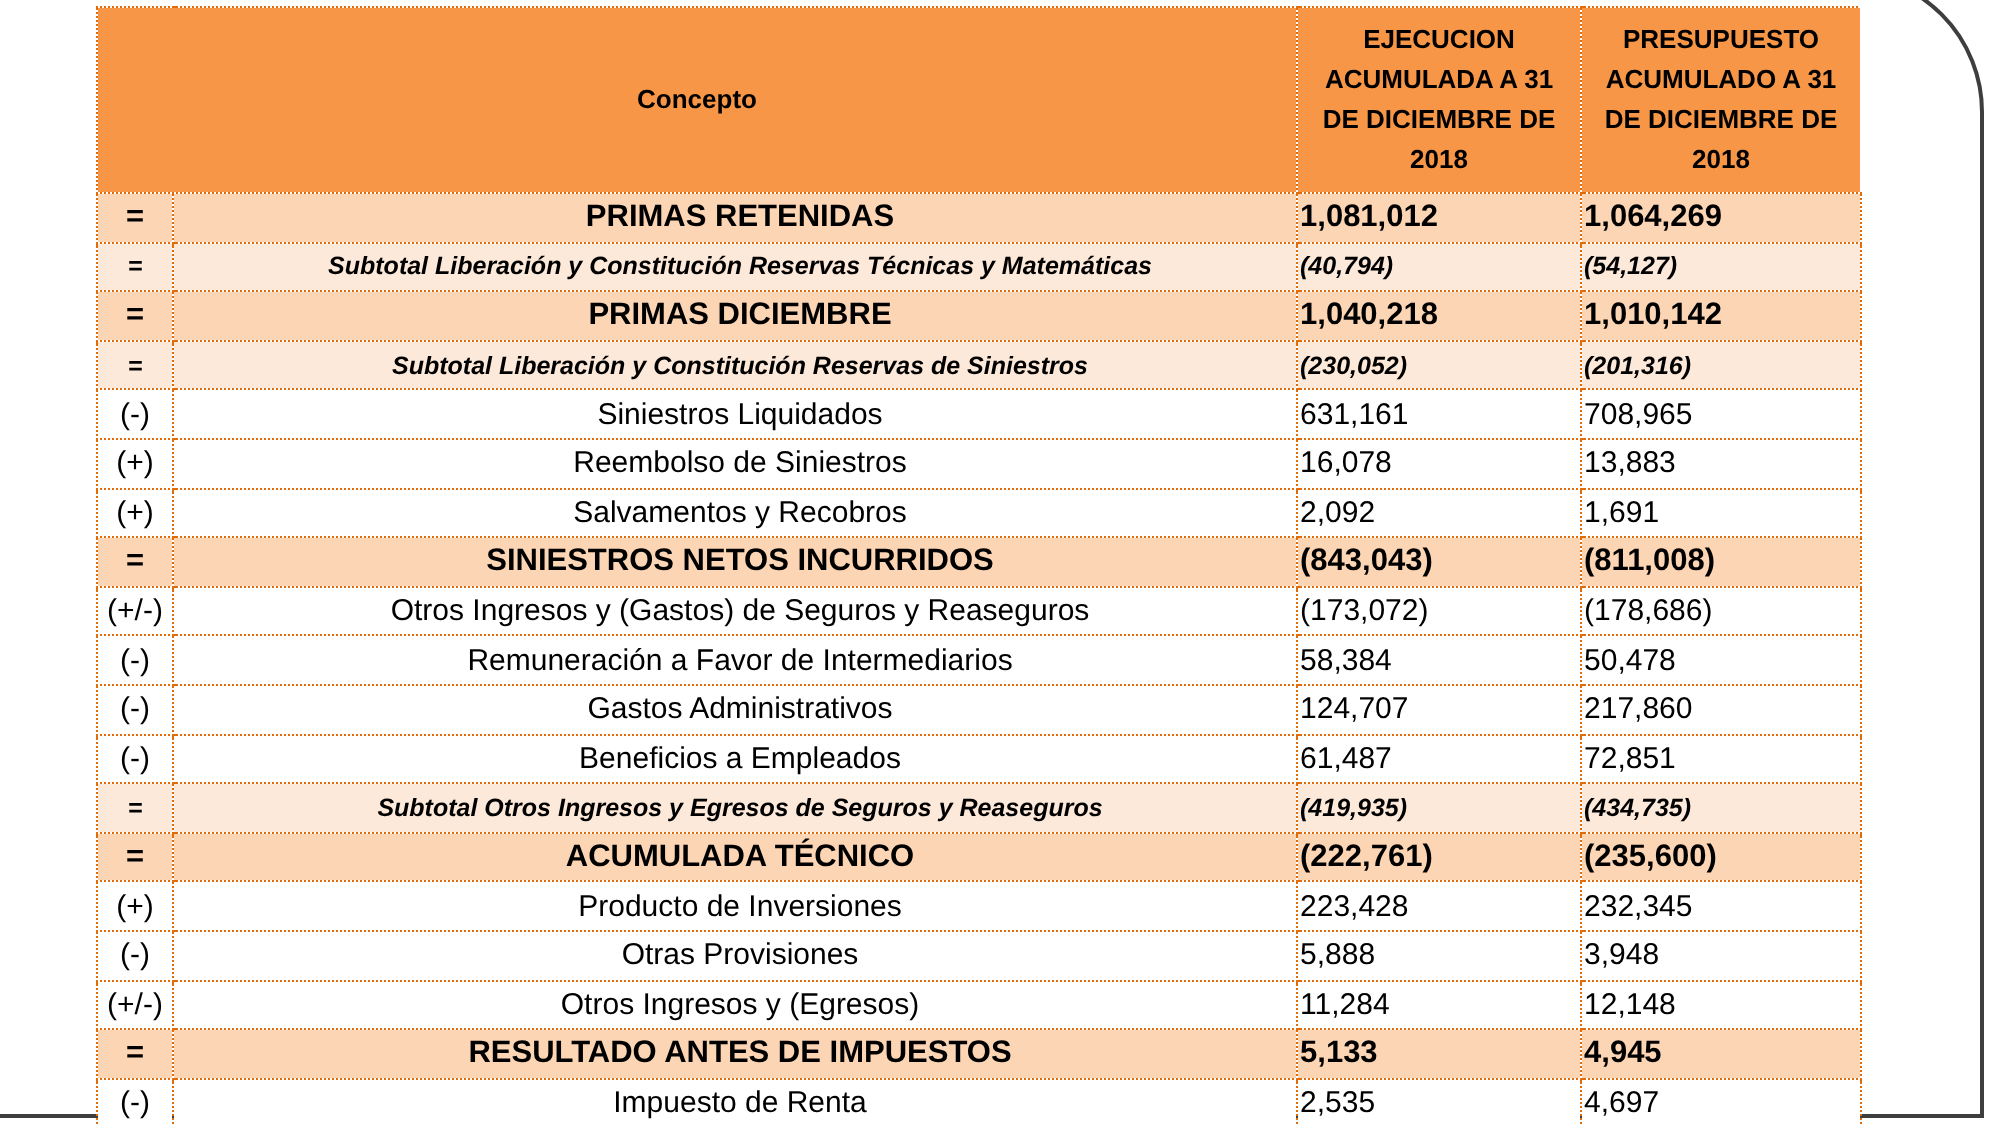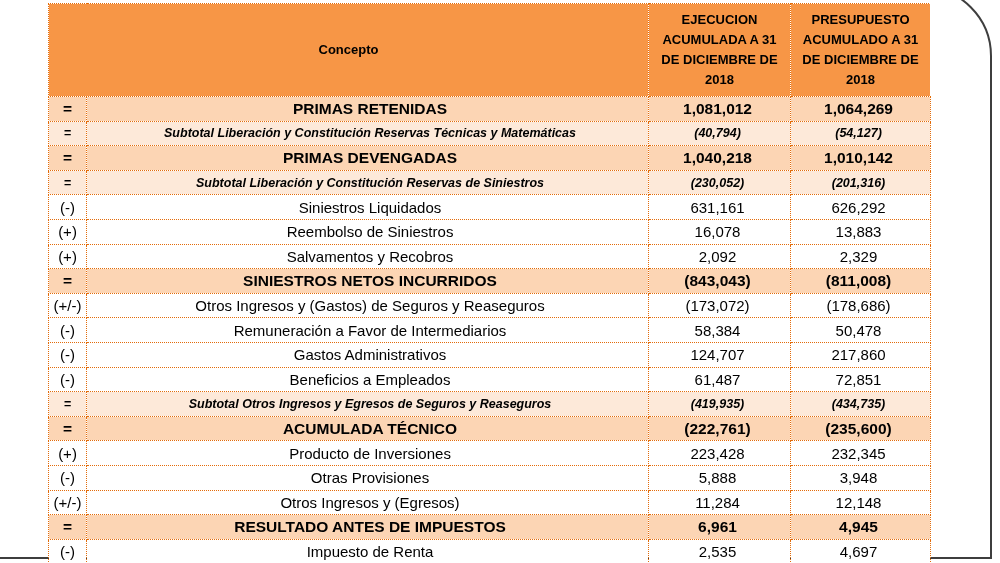--- a/index.html
+++ b/index.html
@@ -86,21 +86,21 @@
   td.col-symbol {
     text-align: center;
     font-size: 12.5px;
     padding: 0 1px;
   }
   td.col-concept {
     text-align: center;
     padding-left: 6px;
   }
   td.col-num {
-    text-align: center;
+    text-align: left;
     padding-right: 5px;
   }
 </style>
 </head>
 <body>
 
 <div class="window-frame"></div>
 
 <table class="fin-table">
   <colgroup>
@@ -124,47 +124,47 @@
         <td class="col-num">1,064,269</td>
       </tr>
       <tr class="row-subtotal">
         <td class="col-symbol">=</td>
         <td class="col-concept">Subtotal Liberación y Constitución Reservas Técnicas y Matemáticas</td>
         <td class="col-num">(40,794)</td>
         <td class="col-num">(54,127)</td>
       </tr>
       <tr class="row-total">
         <td class="col-symbol">=</td>
-        <td class="col-concept">PRIMAS DEVENGADAS</td>
+        <td class="col-concept">PRIMAS DICIEMBRE</td>
         <td class="col-num">1,040,218</td>
         <td class="col-num">1,010,142</td>
       </tr>
       <tr class="row-subtotal">
         <td class="col-symbol">=</td>
         <td class="col-concept">Subtotal Liberación y Constitución Reservas de Siniestros</td>
         <td class="col-num">(230,052)</td>
         <td class="col-num">(201,316)</td>
       </tr>
       <tr class="row-normal">
         <td class="col-symbol">(-)</td>
         <td class="col-concept">Siniestros Liquidados</td>
         <td class="col-num">631,161</td>
-        <td class="col-num">626,292</td>
+        <td class="col-num">708,965</td>
       </tr>
       <tr class="row-normal">
         <td class="col-symbol">(+)</td>
         <td class="col-concept">Reembolso de Siniestros</td>
         <td class="col-num">16,078</td>
         <td class="col-num">13,883</td>
       </tr>
       <tr class="row-normal">
         <td class="col-symbol">(+)</td>
         <td class="col-concept">Salvamentos y Recobros</td>
         <td class="col-num">2,092</td>
-        <td class="col-num">2,329</td>
+        <td class="col-num">1,691</td>
       </tr>
       <tr class="row-total">
         <td class="col-symbol">=</td>
         <td class="col-concept">SINIESTROS NETOS INCURRIDOS</td>
         <td class="col-num">(843,043)</td>
         <td class="col-num">(811,008)</td>
       </tr>
       <tr class="row-normal">
         <td class="col-symbol">(+/-)</td>
         <td class="col-concept">Otros Ingresos y (Gastos) de Seguros y Reaseguros</td>
@@ -215,21 +215,21 @@
       </tr>
       <tr class="row-normal">
         <td class="col-symbol">(+/-)</td>
         <td class="col-concept">Otros Ingresos y (Egresos)</td>
         <td class="col-num">11,284</td>
         <td class="col-num">12,148</td>
       </tr>
       <tr class="row-total">
         <td class="col-symbol">=</td>
         <td class="col-concept">RESULTADO ANTES DE IMPUESTOS</td>
-        <td class="col-num">6,961</td>
+        <td class="col-num">5,133</td>
         <td class="col-num">4,945</td>
       </tr>
       <tr class="row-normal">
         <td class="col-symbol">(-)</td>
         <td class="col-concept">Impuesto de Renta</td>
         <td class="col-num">2,535</td>
         <td class="col-num">4,697</td>
       </tr>
     </tbody>
 </table>

